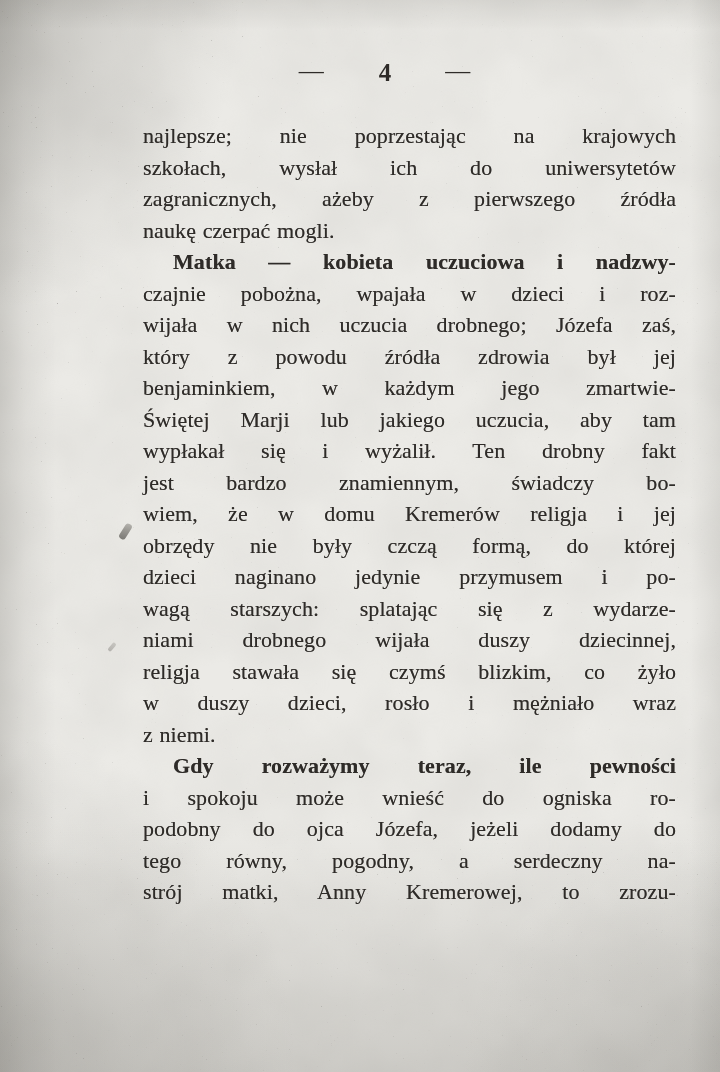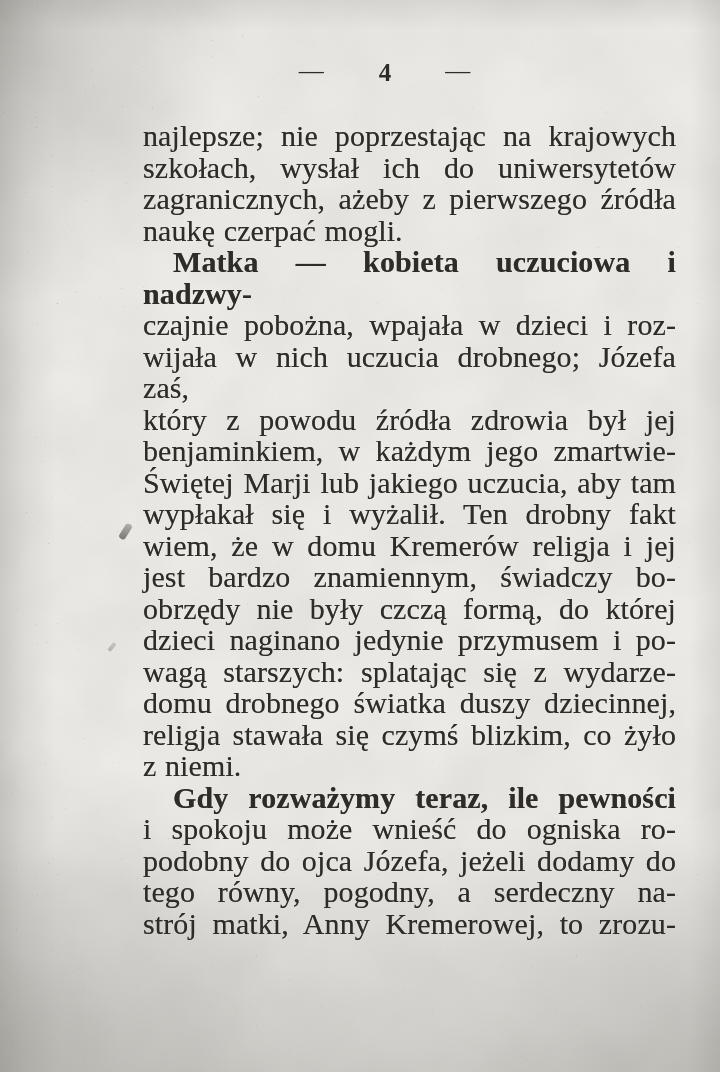--- a/index.html
+++ b/index.html
@@ -100,21 +100,21 @@
     font-weight: 700;
   }
   
   .text-block {
     position: absolute;
     z-index: 3;
     left: 143px;
     top: 120px;
     width: 533px;
     color: var(--ink, #2E2B28);
-    font-size: 30px;
+    font-size: 22px;
     line-height: 31.5px;
     letter-spacing: 0.1px;
     word-spacing: 1px;
     text-shadow: 0 0 0.5px rgba(46,43,40,0.55);
   }
   .line {
     text-align: justify;
     text-align-last: justify;
     white-space: normal;
   }
@@ -172,27 +172,28 @@
     <div class="line">szkołach, wysłał ich do uniwersytetów</div>
     <div class="line">zagranicznych, ażeby z pierwszego źródła</div>
     <div class="line para-end">naukę czerpać mogli.</div>
     <div class="line indent">Matka — kobieta uczuciowa i nadzwy-</div>
     <div class="line">czajnie pobożna, wpajała w dzieci i roz-</div>
     <div class="line">wijała w nich uczucia drobnego; Józefa zaś,</div>
     <div class="line">który z powodu źródła zdrowia był jej</div>
     <div class="line">benjaminkiem, w każdym jego zmartwie-</div>
     <div class="line">Świętej Marji lub jakiego uczucia, aby tam</div>
     <div class="line">wypłakał się i wyżalił.  Ten drobny fakt</div>
+    <div class="line">jest bardzo znamiennym, świadczy bo-</div>
     <div class="line">wiem, że w domu Kremerów religja i jej</div>
-    <div class="line">jest bardzo znamiennym, świadczy bo-</div>
     <div class="line">obrzędy nie były czczą formą, do której</div>
     <div class="line">dzieci naginano jedynie przymusem i po-</div>
     <div class="line">wagą starszych: splatając się z wydarze-</div>
-    <div class="line">domu drobnego światka duszy dziecinnej,</div>
+    <div class="line">niami drobnego wijała duszy dziecinnej,</div>
     <div class="line">religja stawała się czymś blizkim, co żyło</div>
+    <div class="line">w duszy dzieci, rosło i mężniało wraz</div>
     <div class="line para-end">z niemi.</div>
     <div class="line indent">Gdy rozważymy teraz, ile pewności</div>
     <div class="line">i spokoju może wnieść do ogniska ro-</div>
     <div class="line">podobny do ojca Józefa, jeżeli dodamy do</div>
     <div class="line">tego równy, pogodny, a serdeczny na-</div>
     <div class="line">strój matki, Anny Kremerowej, to zrozu-</div>
   </main>
 
 </div>
 

